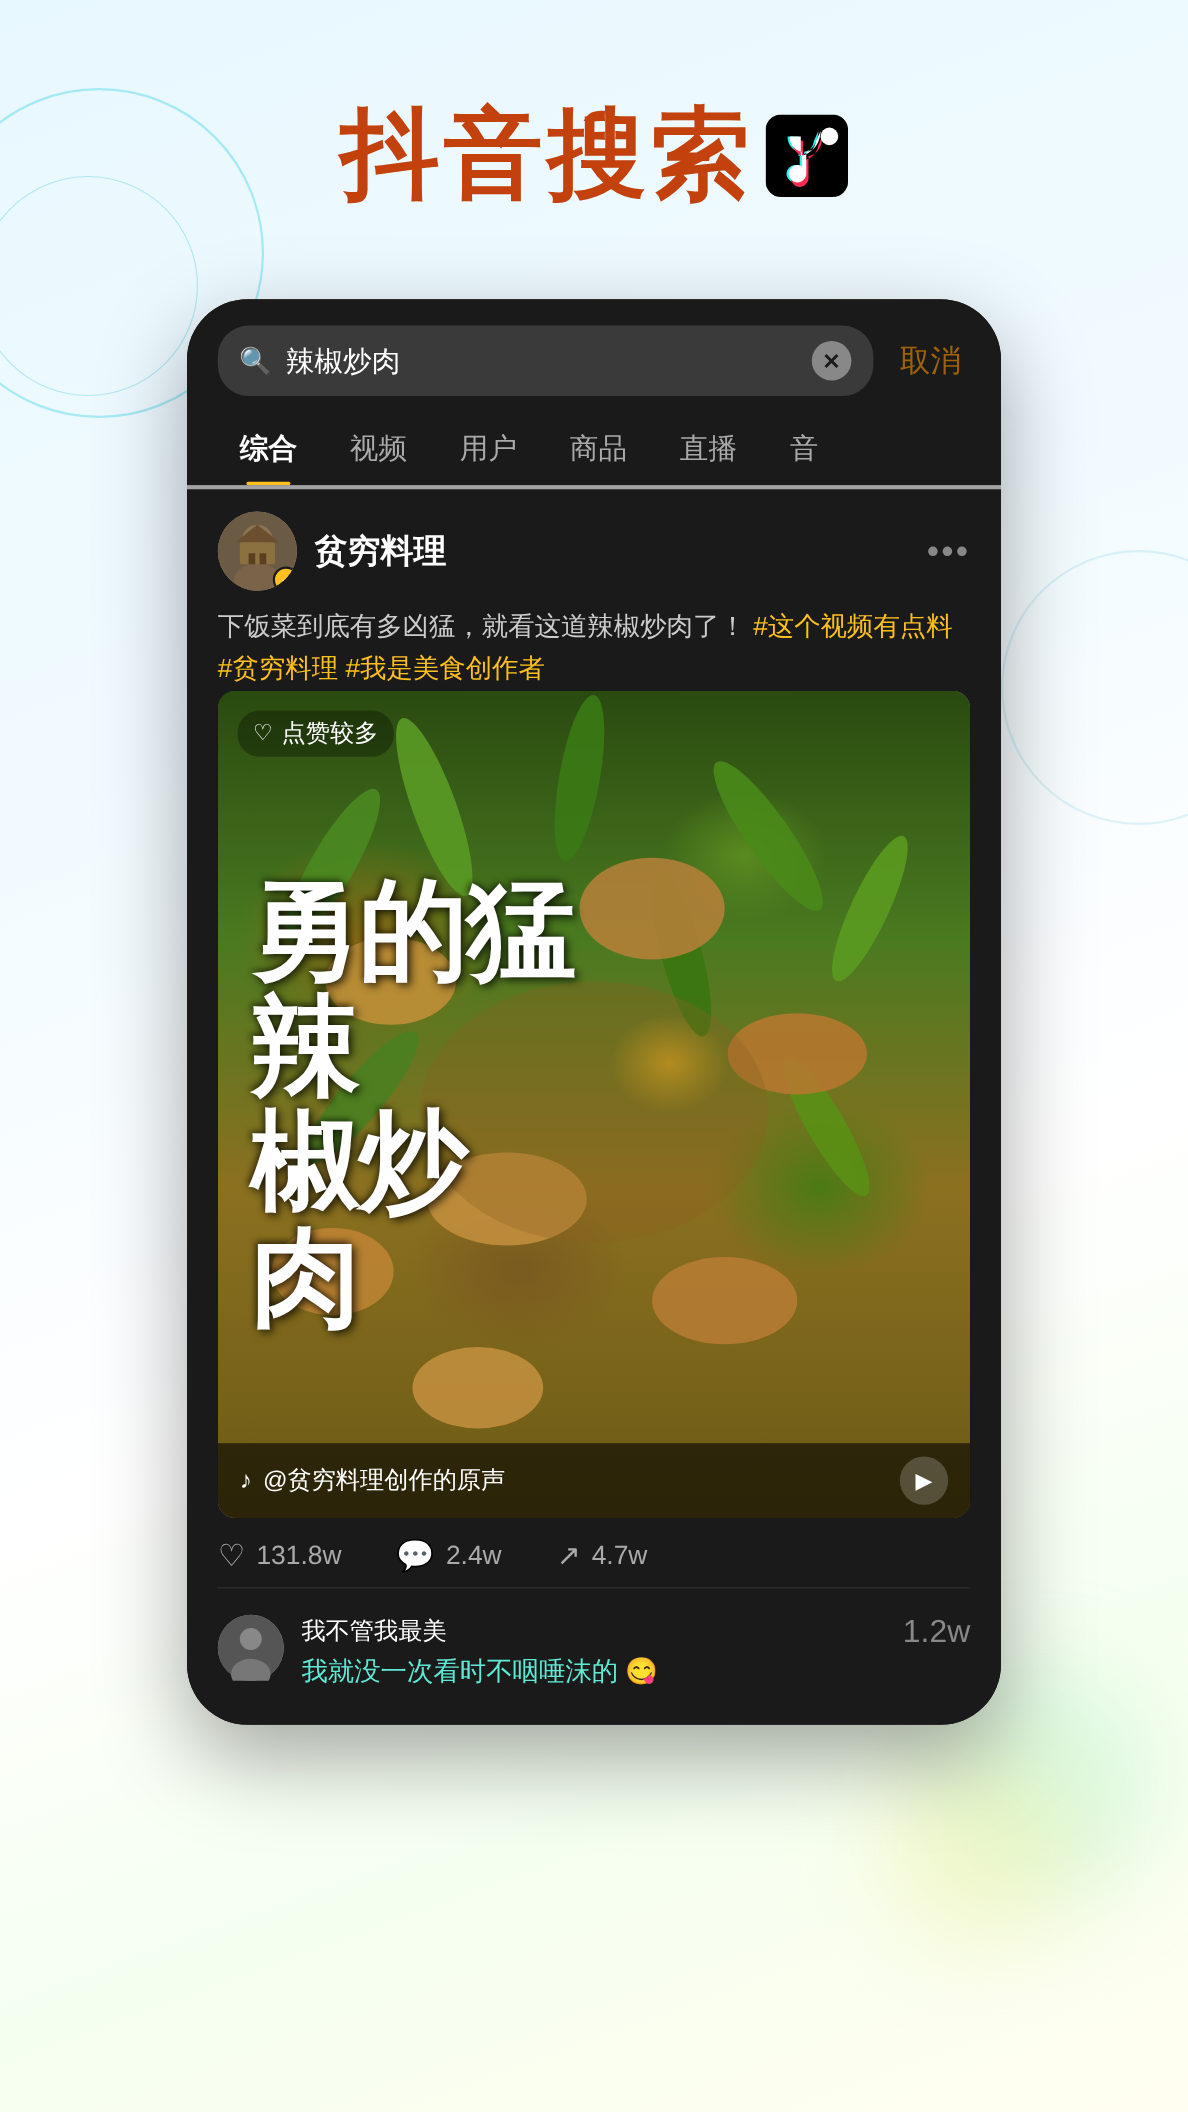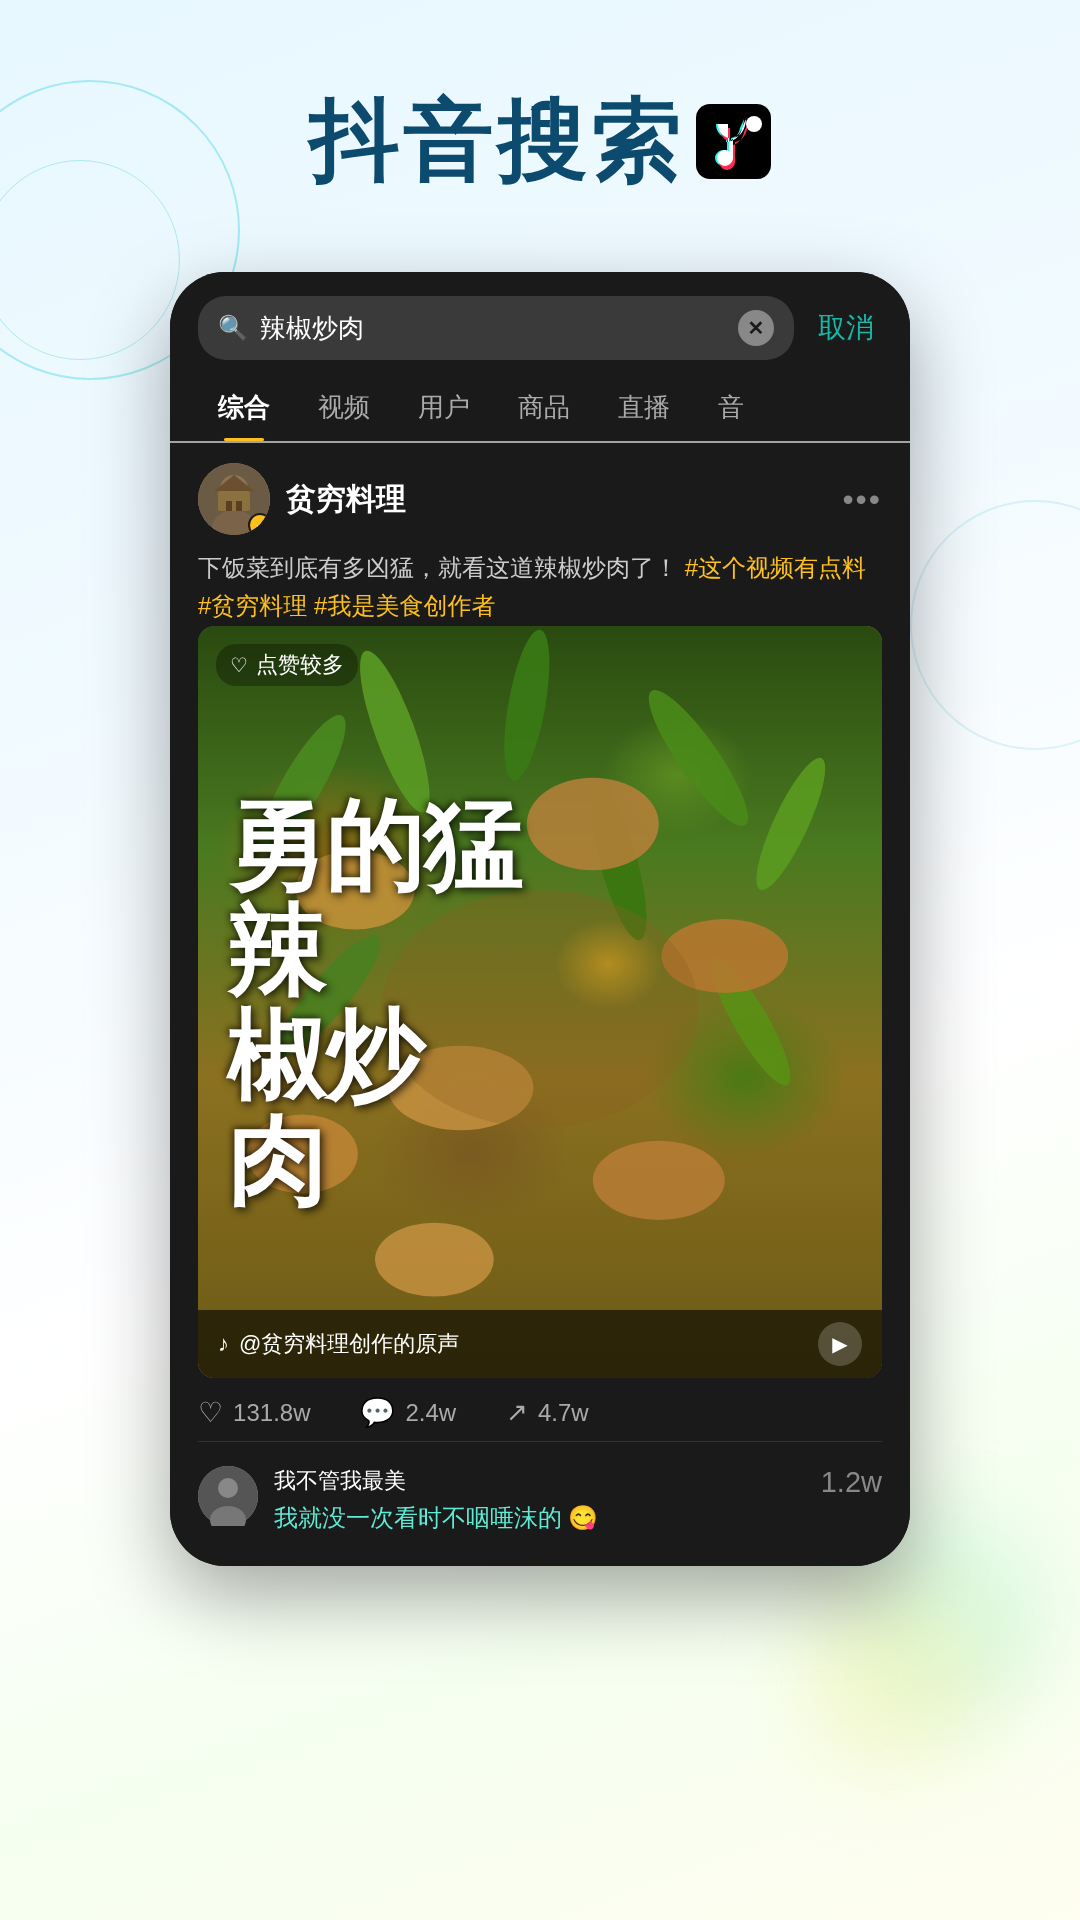--- a/index.html
+++ b/index.html
@@ -67,21 +67,21 @@
       text-align: center;
       padding-top: 80px;
       padding-bottom: 40px;
       position: relative;
       z-index: 2;
     }
 
     .main-title {
       font-size: 90px;
       font-weight: 900;
-      color: #0c4a6e;
+      color: #c2410c;
       letter-spacing: 4px;
       display: flex;
       align-items: center;
       justify-content: center;
       gap: 10px;
     }
 
     .subtitle {
       font-size: 48px;
       color: #444;
@@ -149,32 +149,32 @@
       border-radius: 50%;
       display: flex;
       align-items: center;
       justify-content: center;
       color: #1a1a1a;
       font-size: 20px;
       font-weight: bold;
     }
 
     .cancel-btn {
-      color: #14b8a6;
+      color: #a16207;
       font-size: 28px;
       white-space: nowrap;
       padding: 0 8px;
     }
 
     
     .tabs {
       display: flex;
       background: #1a1a1a;
       padding: 8px 24px 0;
-      border-bottom: 2px solid #a3a3a3;
+      border-bottom: 4px solid #a3a3a3;
     }
 
     .tab {
       color: #aaa;
       font-size: 26px;
       padding: 12px 24px 16px;
       position: relative;
       white-space: nowrap;
     }
 

